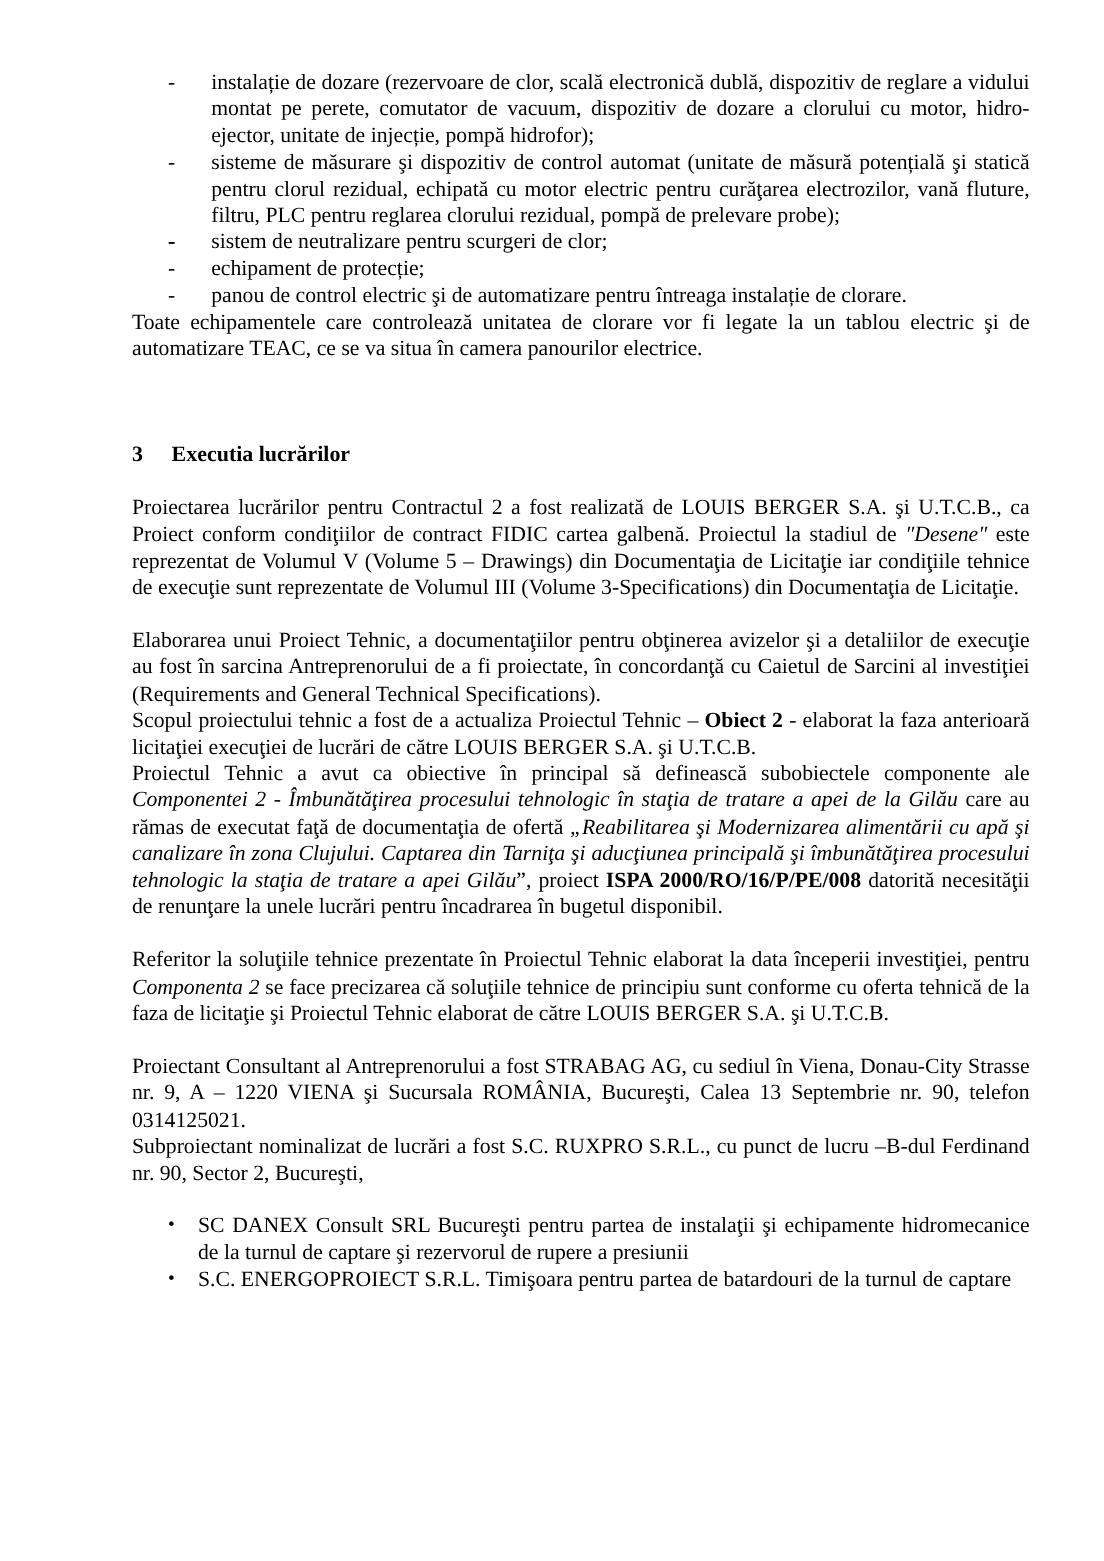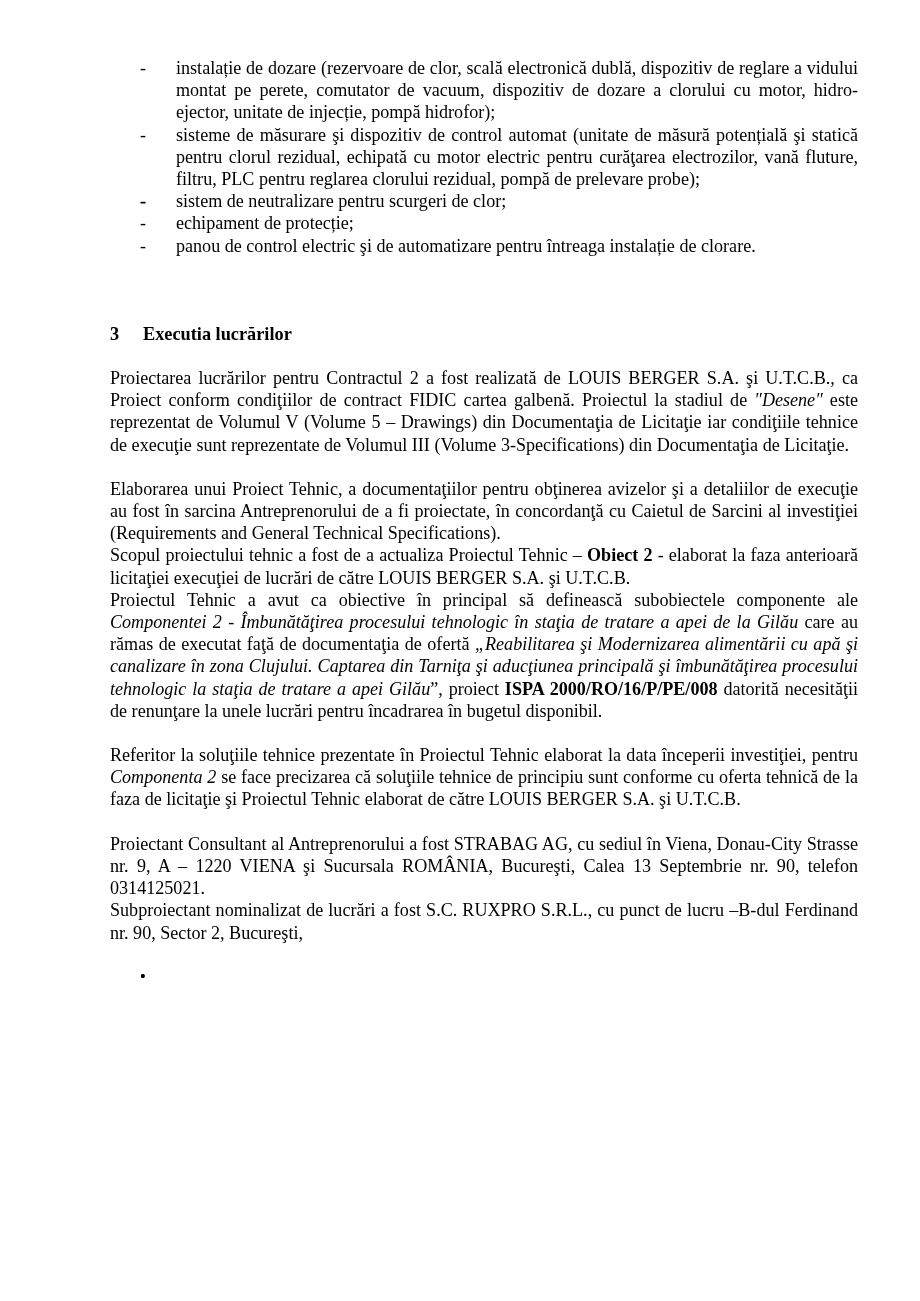--- a/index.html
+++ b/index.html
@@ -133,20 +133,21 @@
       <li class="dash-item">
         <span class="marker">-</span>
         <span>echipament de protecție;</span>
       </li>
       <li class="dash-item">
         <span class="marker">-</span>
         <span>panou de control electric şi de automatizare pentru întreaga instalație de clorare.</span>
       </li>
     </ul>
 
+    <p class="para">Toate echipamentele care controlează unitatea de clorare vor fi legate la un tablou electric şi de automatizare TEAC, ce se va situa în camera panourilor electrice.</p>
 
     <div class="sp-66"></div>
 
     <h2 class="section-heading">
       <span class="num">3</span>
       <span class="title">Executia lucrărilor</span>
     </h2>
 
     <div class="sp-22"></div>
 
@@ -168,20 +169,22 @@
 
     <p class="para">Proiectant Consultant al Antreprenorului a fost STRABAG AG, cu sediul în Viena, Donau-City Strasse nr. 9, A – 1220 VIENA şi Sucursala ROMÂNIA, Bucureşti, Calea 13 Septembrie nr. 90, telefon 0314125021.</p>
     <p class="para">Subproiectant nominalizat de lucrări a fost S.C. RUXPRO S.R.L., cu punct de lucru –B-dul Ferdinand nr. 90, Sector 2, Bucureşti,</p>
 
     <div class="sp-22"></div>
 
 
     <ul class="bullet-list">
       <li class="bullet-item">
         <span class="marker">•</span>
+        <span>SC DANEX Consult SRL Bucureşti pentru partea de instalaţii şi echipamente hidromecanice de la turnul de captare şi rezervorul de rupere a presiunii</span>
       </li>
       <li class="bullet-item">
         <span class="marker">•</span>
+        <span>S.C.  ENERGOPROIECT  S.R.L. Timişoara pentru partea de batardouri de la turnul de captare</span>
       </li>
     </ul>
 
   </div>
 </div>
 
 </body></html>

